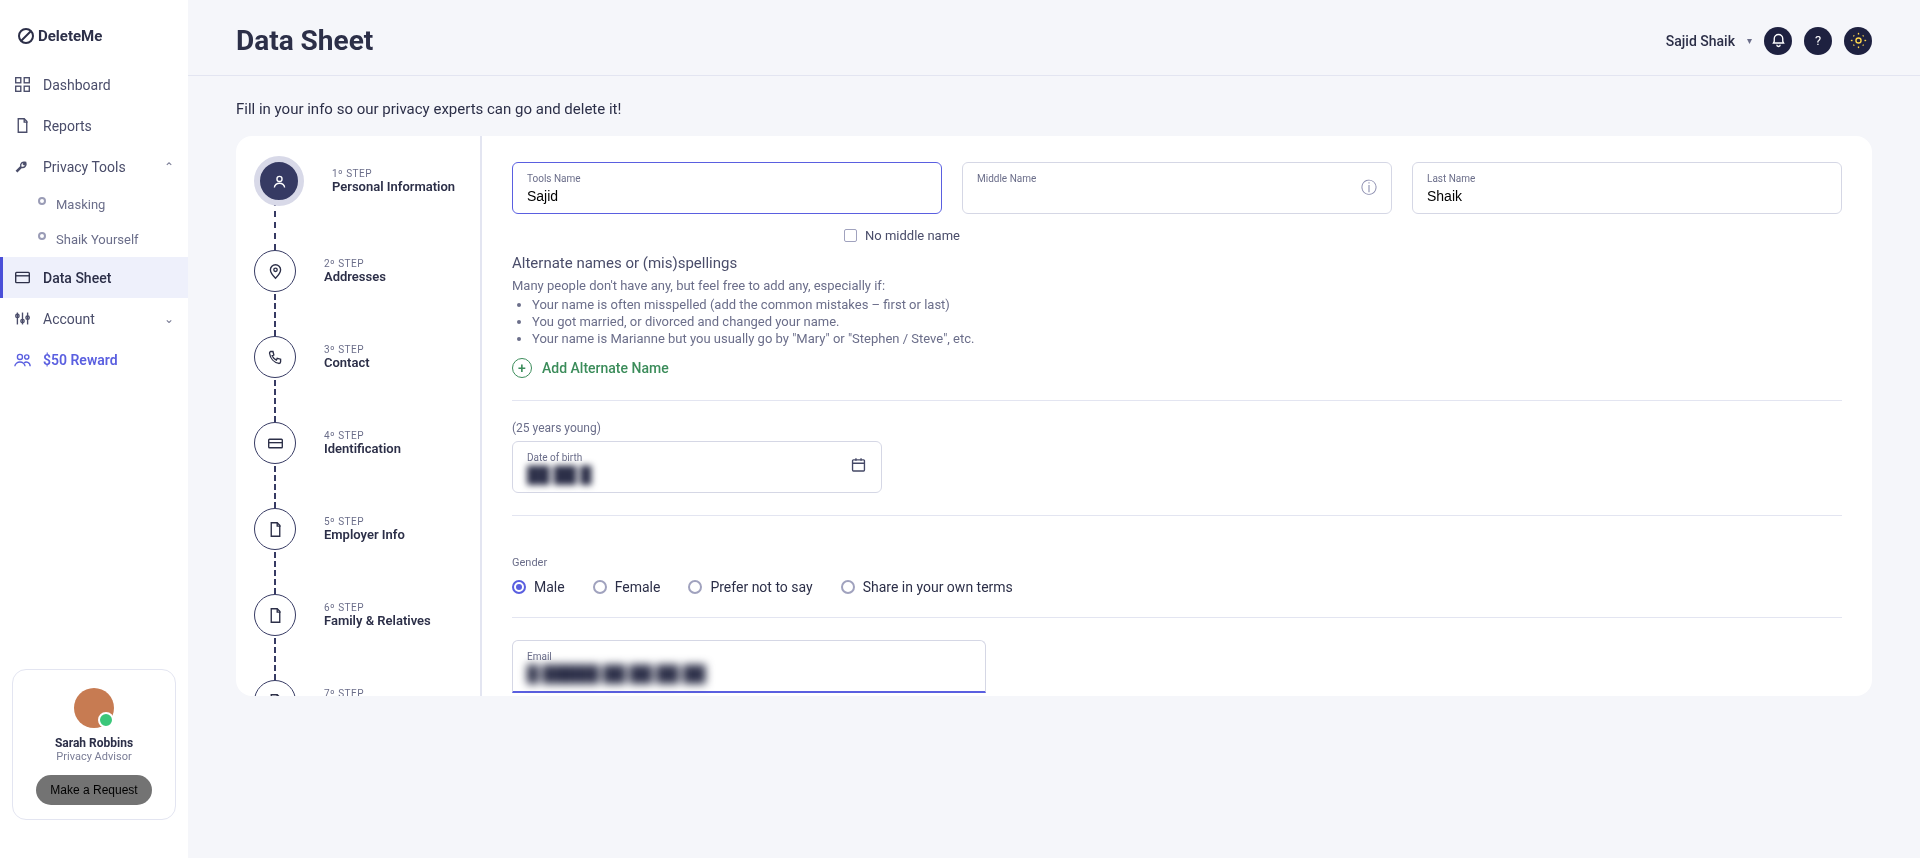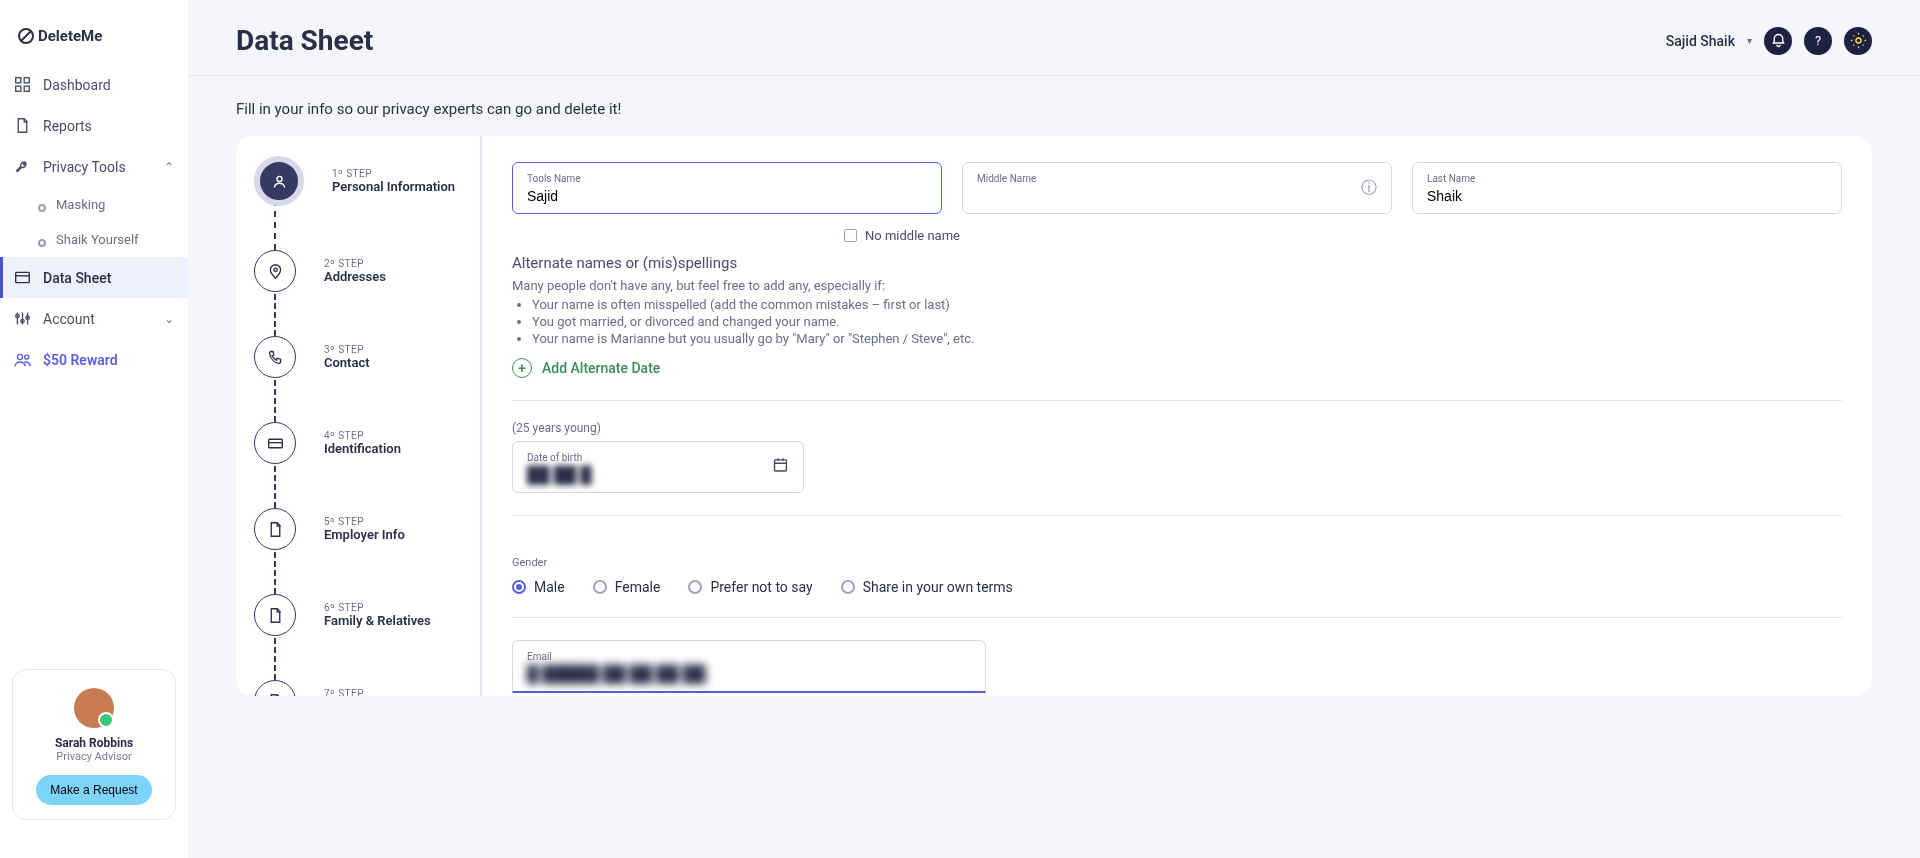--- a/index.html
+++ b/index.html
@@ -47,21 +47,21 @@
       color: #2c2f48;
       font-weight: 500;
     }
     .nav-sub {
       padding-left: 28px;
       display: flex;
       flex-direction: column;
     }
     .nav-sub-item {
       display: flex;
-      align-items: flex-end;
+      align-items: flex-start;
       gap: 10px;
       font-size: 13px;
       color: #6b6e8a;
       padding: 10px 10px;
       cursor: pointer;
     }
     .reward {
       color: #5a5fe0 !important;
       font-weight: 600;
     }
@@ -95,21 +95,21 @@
       position: absolute;
       bottom: 0; right: 0;
       width: 12px; height: 12px;
       background: #3bc77a;
       border: 2px solid #fff;
       border-radius: 50%;
     }
     .advisor-name { font-size: 12px; font-weight: 700; }
     .advisor-role { font-size: 11px; color: #7a7d96; margin-bottom: 12px; }
     .advisor-btn {
-      background: #7dd3fc;
+      background: #737373;
       border: none;
       border-radius: 18px;
       padding: 8px 14px;
       font-size: 12px;
       font-weight: 500;
       cursor: pointer;
     }
 
     .main {
       flex: 1;
@@ -316,21 +316,21 @@
       border-top: 1px solid #e3e5f1;
       margin-top: 22px;
     }
     .age-label {
       font-size: 12px;
       color: #6b6e8a;
       margin-top: 20px;
       margin-bottom: 6px;
     }
     .dob-field {
-      width: 292px;
+      width: 370px;
     }
     .dob-val {
       display: inline-block;
       filter: blur(3px);
       user-select: none;
     }
     .gender-label {
       font-size: 11px;
       color: #6b6e8a;
       margin-top: 40px;
@@ -612,21 +612,21 @@
       <div class="help-text">
         <span>Many people don't have any, but feel free to add any, especially if:</span>
         <ul>
           <li>Your name is often misspelled (add the common mistakes – first or last)</li>
           <li>You got married, or divorced and changed your name.</li>
           <li>Your name is Marianne but you usually go by "Mary" or "Stephen / Steve", etc.</li>
         </ul>
       </div>
       <div class="add-link">
         <span class="plus">+</span>
-        <span>Add Alternate Date</span>
+        <span>Add Alternate Name</span>
       </div>
 
       <div class="divider"></div>
 
       <div class="age-label">(25 years young)</div>
       <div class="field dob-field">
         <label>Date of birth</label>
         <span class="dob-val">██  ██  █</span>
         <span class="cal-ic">
           <svg class="ic-svg" viewBox="0 0 20 20">

